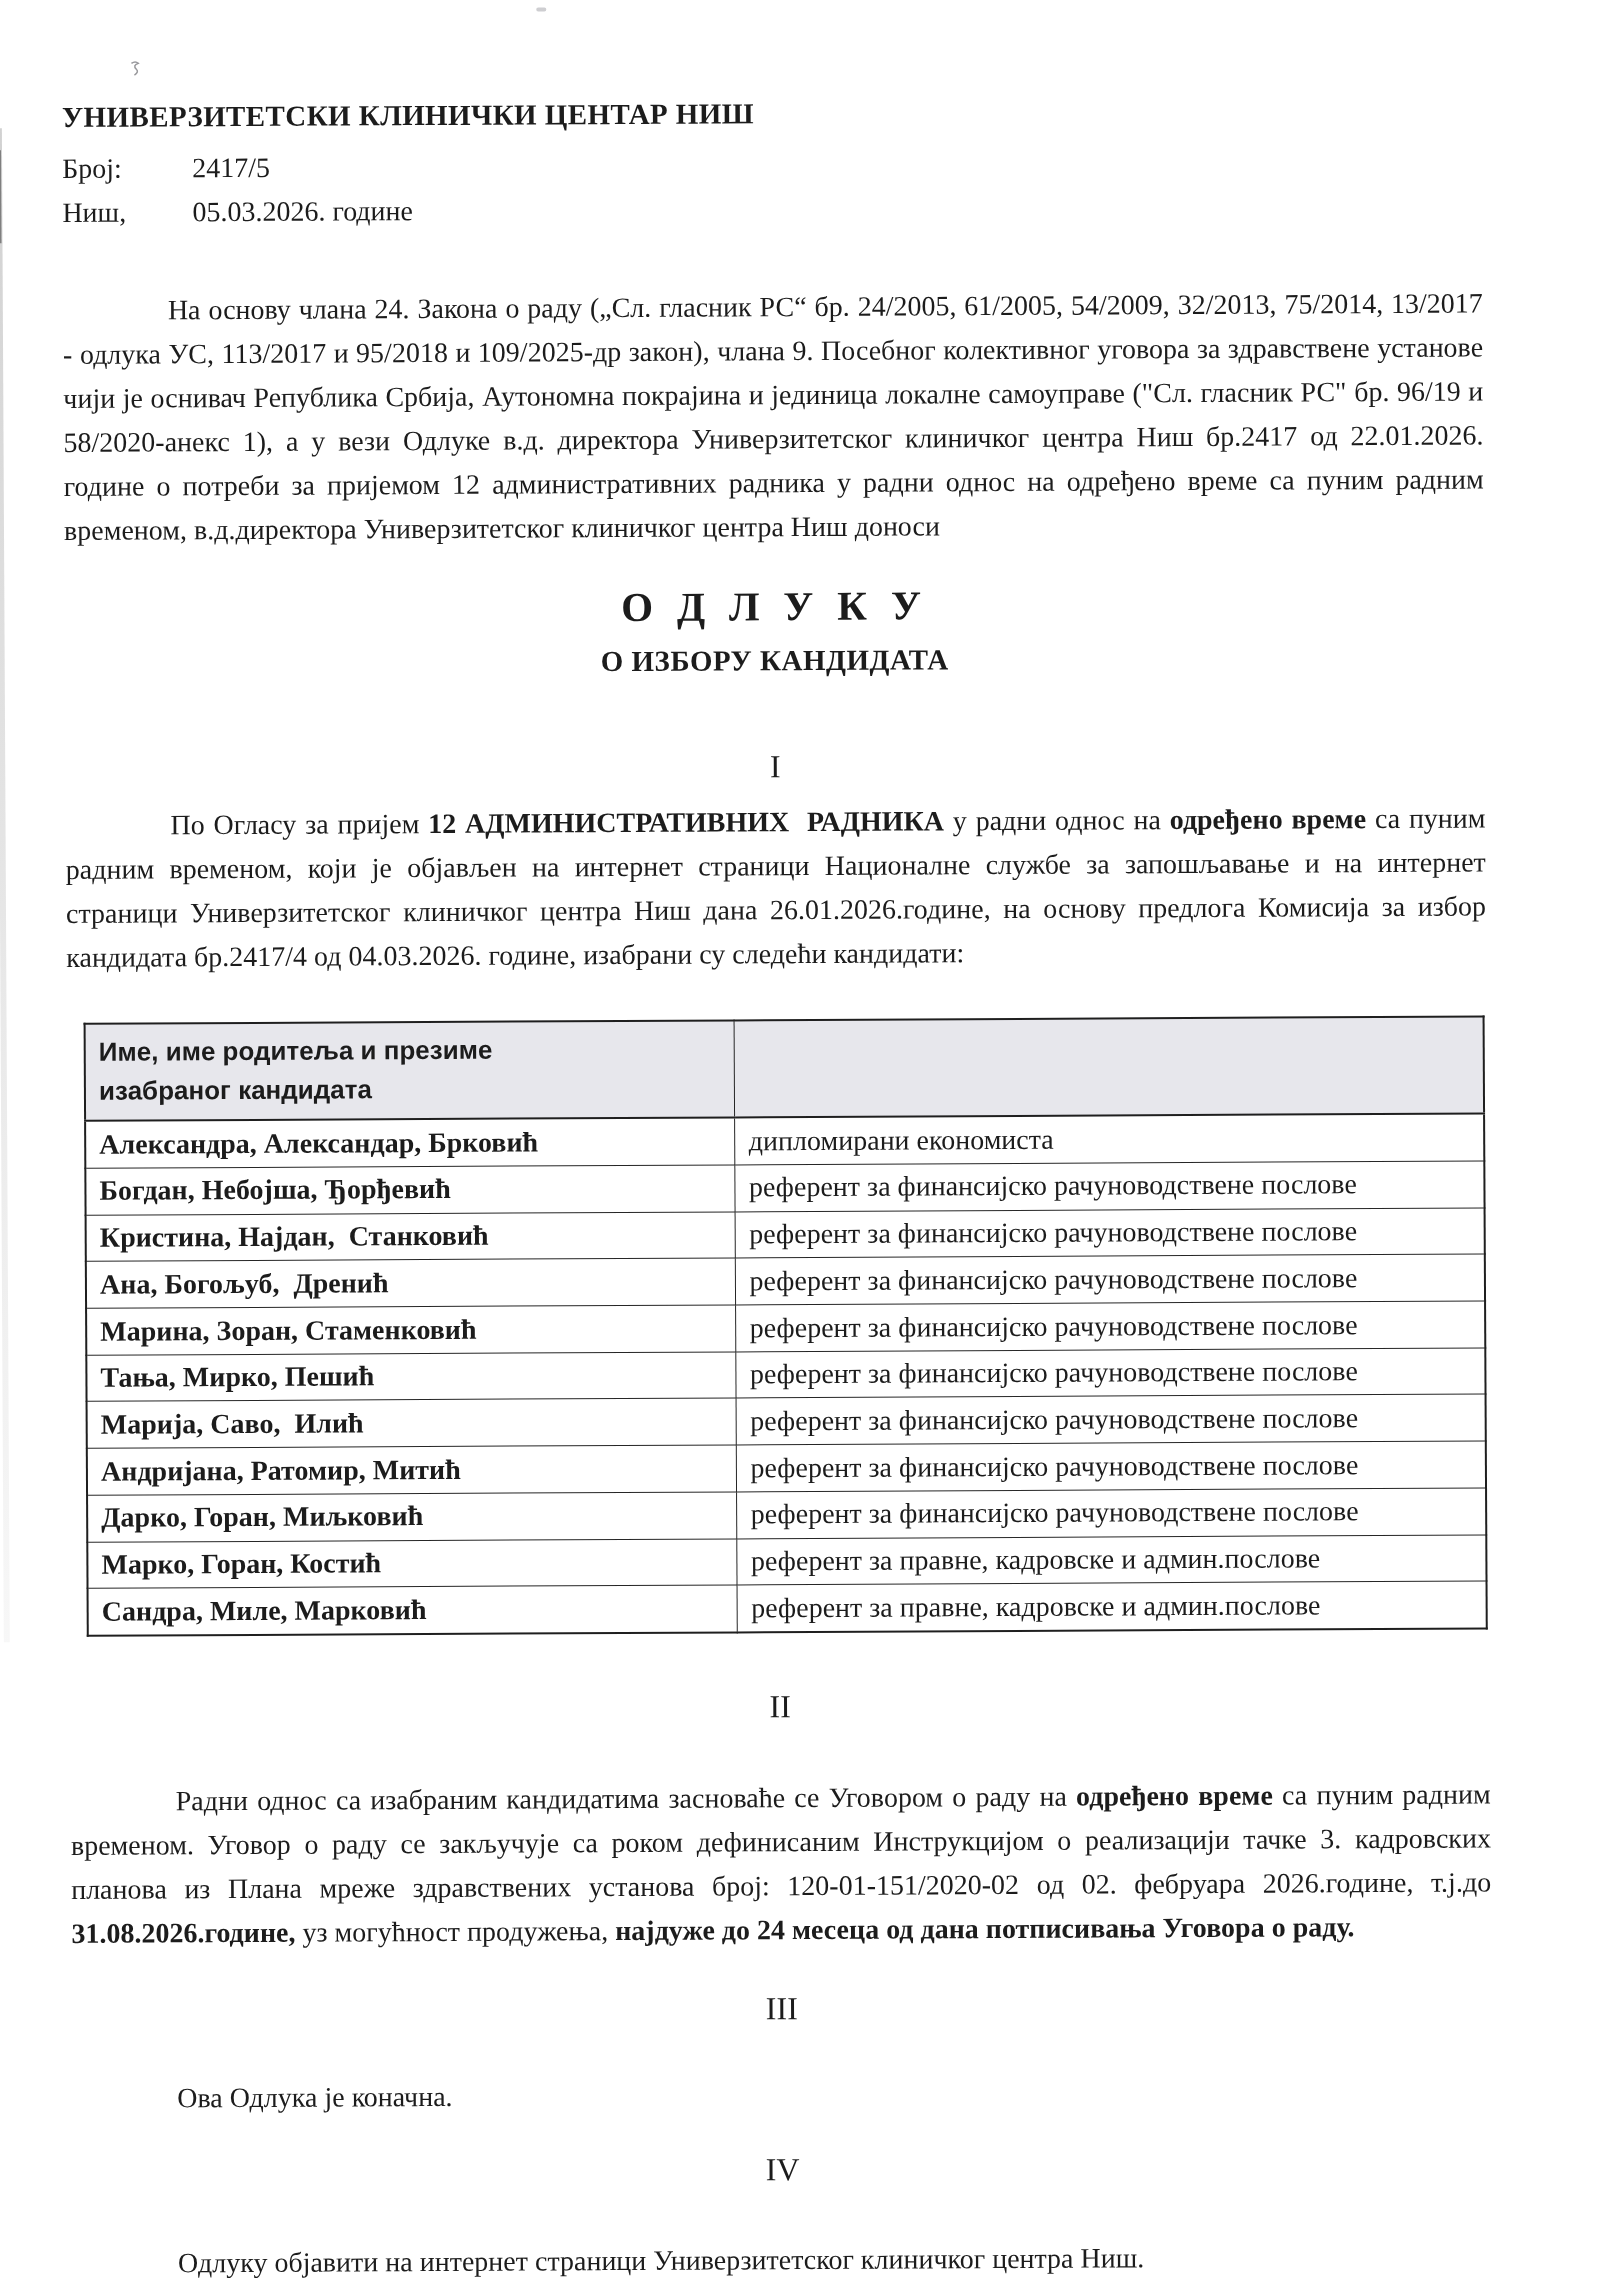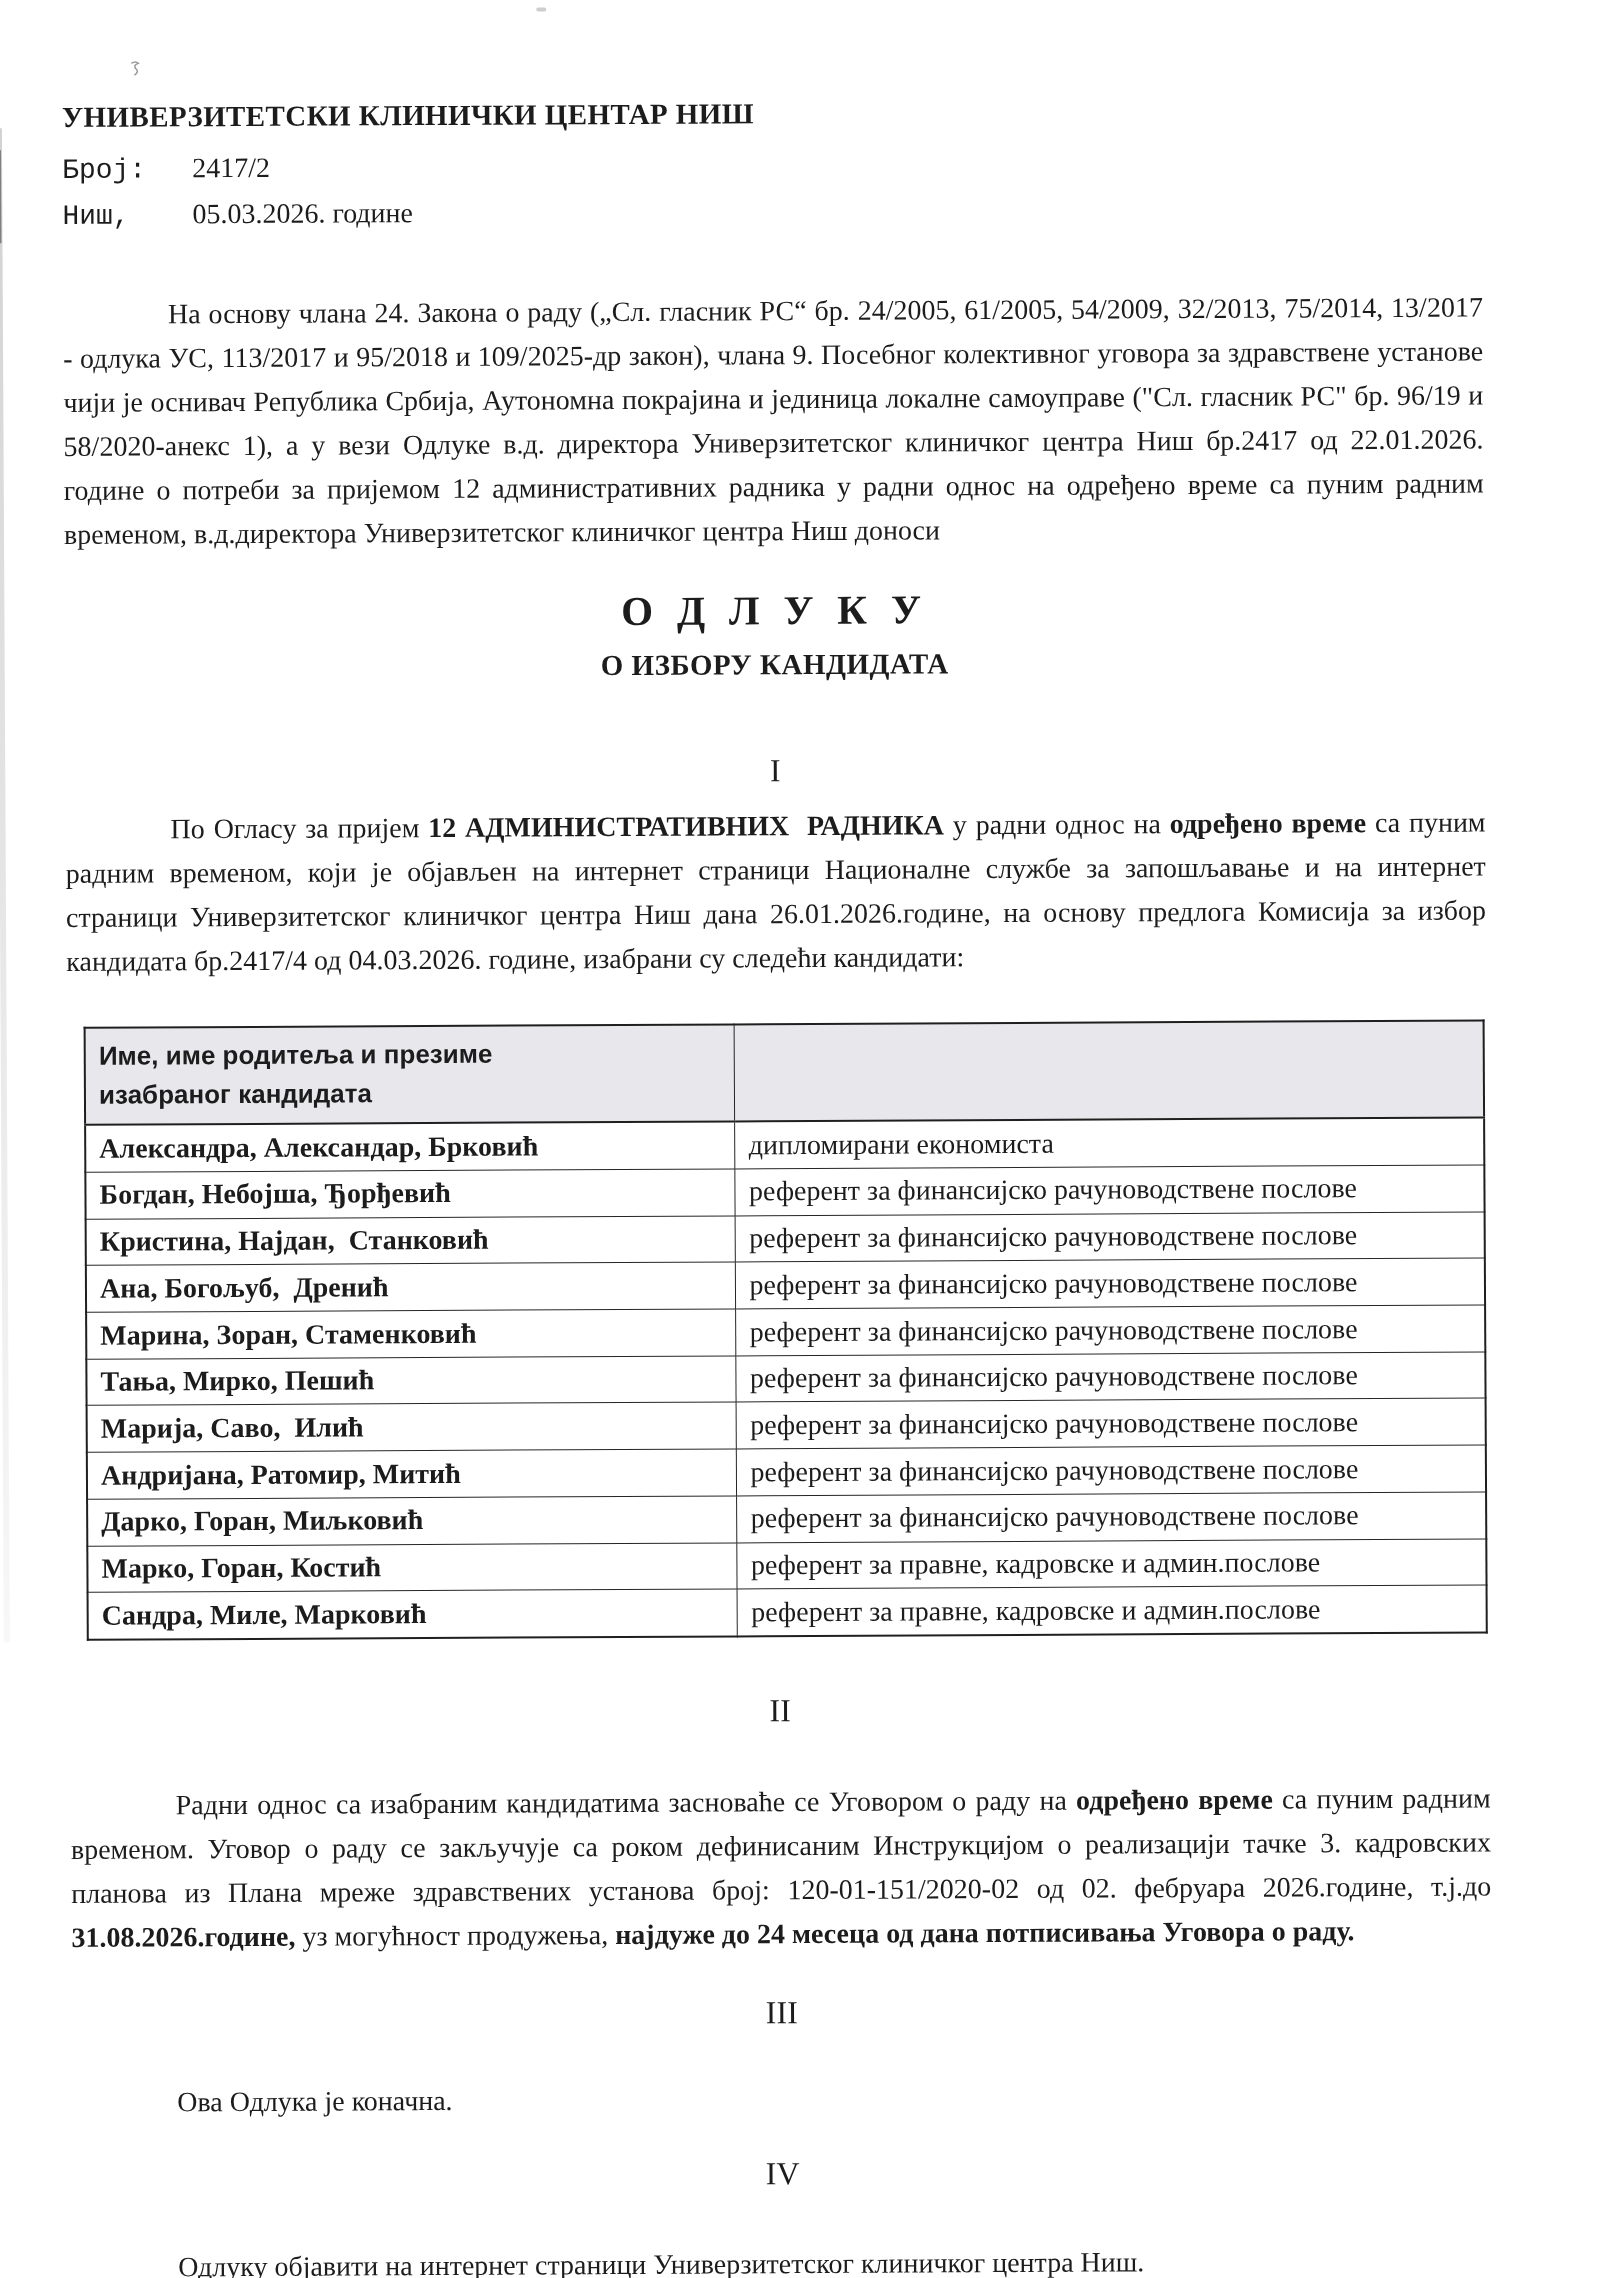--- a/index.html
+++ b/index.html
@@ -18,21 +18,21 @@
   }
   .content{
     padding:49px 134px 0 66px; 
   }
   
   .institution{
     margin-top:45px;
     font-size:29px;font-weight:bold;letter-spacing:0.4px;line-height:39px;
   }
   .meta{font-size:28px;line-height:44px;}
-  .meta .label{display:inline-block;width:130px;font-family:Liberation Mono, monospace;}
+  .meta .label{display:inline-block;width:130px;}
   .meta-first{margin-top:9.7px;}
   
   .para{
     font-size:28px;line-height:44px;
     text-align:justify;
     text-indent:105px;
   }
   .preamble{margin-top:54px;}
   .b{font-weight:bold;}
   
@@ -121,21 +121,21 @@
     <svg width="17.5" height="19.4" viewBox="0 0 18 20">
       <path d="M4 4 q4 -3 7 0 q-6 2 -2 6 q3 3 -2 6" fill="none" stroke="#8f8f93" stroke-width="1.6"></path>
     </svg>
   </span>
 
   <div class="content">
 
     <div class="institution">УНИВЕРЗИТЕТСКИ КЛИНИЧКИ ЦЕНТАР НИШ</div>
 
     <div class="meta meta-first">
-      <span class="label">Број:</span><span>2417/2</span>
+      <span class="label">Број:</span><span>2417/5</span>
     </div>
     <div class="meta">
       <span class="label">Ниш,</span><span>05.03.2026. године</span>
     </div>
 
     <p class="para preamble">На основу члана 24. Закона о раду („Сл. гласник РС“ бр. 24/2005, 61/2005, 54/2009, 32/2013, 75/2014, 13/2017 - одлука УС, 113/2017 и 95/2018 и 109/2025-др закон), члана 9. Посебног колективног уговора за здравствене установе чији је оснивач Република Србија, Аутономна покрајина и јединица локалне самоуправе ("Сл. гласник РС" бр. 96/19 и 58/2020-анекс 1), а у вези Одлуке в.д. директора Универзитетског клиничког центра Ниш бр.2417 од 22.01.2026. године о потреби за пријемом 12 административних радника у радни однос на одређено време са пуним радним временом, в.д.директора Универзитетског клиничког центра Ниш доноси</p>
 
     <div class="title">О Д Л У К У</div>
     <div class="subtitle">О ИЗБОРУ КАНДИДАТА</div>
 

